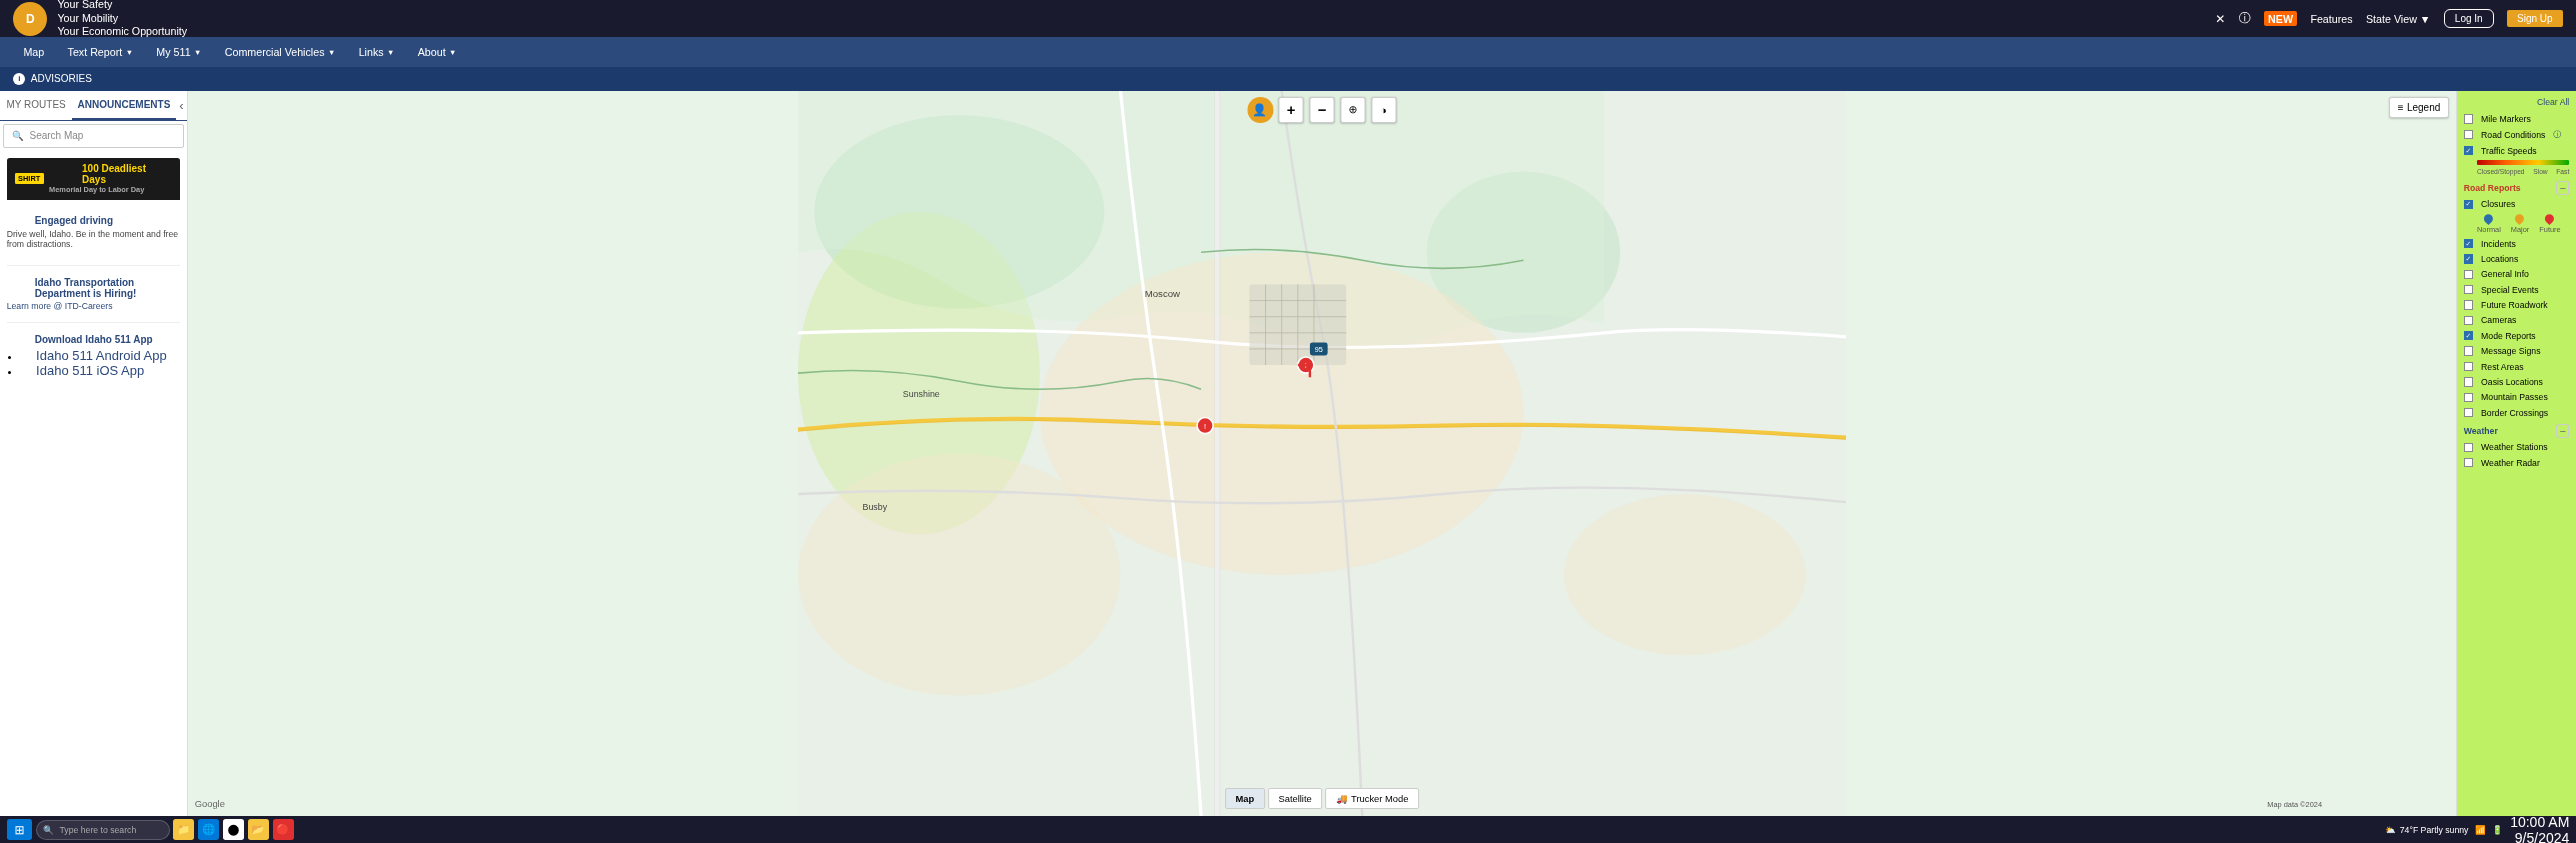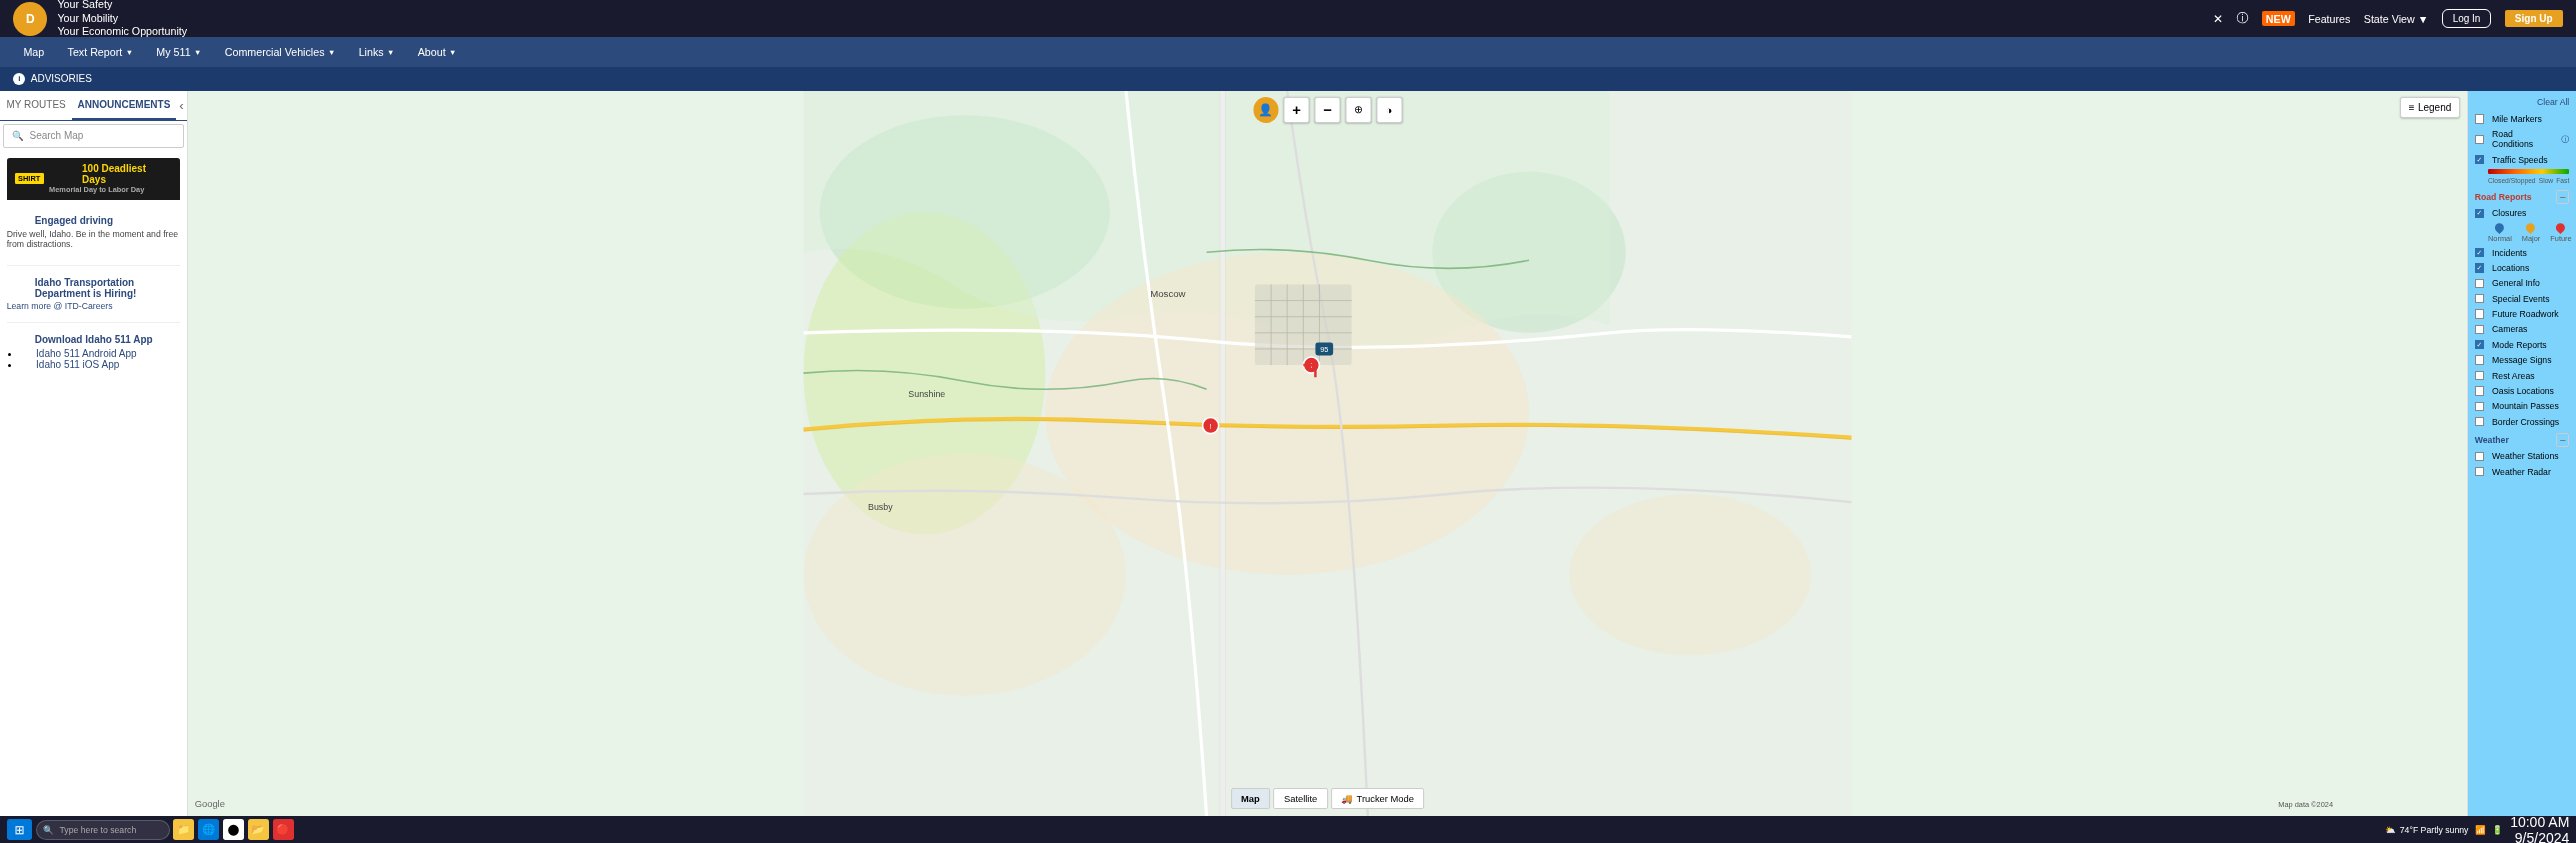--- a/index.html
+++ b/index.html
@@ -44,21 +44,21 @@
       border-radius: 6px;
     }
     .btn-signup {
       background: #e8a020;
       border: none;
       color: white;
       padding: 3.4px 10px;
       cursor: pointer;
       font-size: 10px;
       border-radius: 2px;
-      font-weight: bold;
+      font-weight: normal;
     }
 
     
     .nav-bar {
       background: #2c4a7c;
       display: flex;
       align-items: center;
       height: 30px;
       padding: 0 13.4px;
       gap: 3.4px;
@@ -176,21 +176,21 @@
       font-size: 7.4px;
       border-radius: 1.3px;
       font-weight: bold;
     }
     .announcement-body { padding: 5.4px 0; }
     .announcement-title { font-weight: bold; color: #2c4a7c; font-size: 10px; margin-bottom: 2.7px; margin-left: 28px; }
     .announcement-text { color: #444; font-size: 8.7px; margin-bottom: 5.4px; }
     .announcement-link { color: #2c4a7c; font-size: 8.7px; cursor: pointer; text-decoration: none; }
     .divider { border-top: 0.7px solid #eee; margin: 5.4px 0; }
     .bullet-list { list-style: disc; padding-left: 13.4px; }
-    .bullet-list li a { color: #2c4a7c; font-size: 10px; cursor: pointer; text-decoration: none; padding-left: 16px; }
+    .bullet-list li a { color: #2c4a7c; font-size: 13px; cursor: pointer; text-decoration: none; padding-left: 16px; }
 
     
     .map-area {
       flex: 1;
       position: relative;
       background: #e8f4e8;
     }
 
     
     .map-bg {
@@ -290,22 +290,22 @@
       position: absolute;
       bottom: 6.7px;
       right: 134px;
       font-size: 7.4px;
       color: #555;
       z-index: 10;
     }
 
     
     .legend-panel {
-      width: 109px;
-      background: #7dd3fc;
+      width: 120px;
+      background: #bef264;
       border-left: 0.7px solid #ddd;
       overflow-y: auto;
       flex-shrink: 0;
       padding: 5.4px 0;
     }
     .legend-clear-all {
       text-align: right;
       padding: 1.3px 6.7px 4px;
       font-size: 8.7px;
       color: #2c4a7c;

